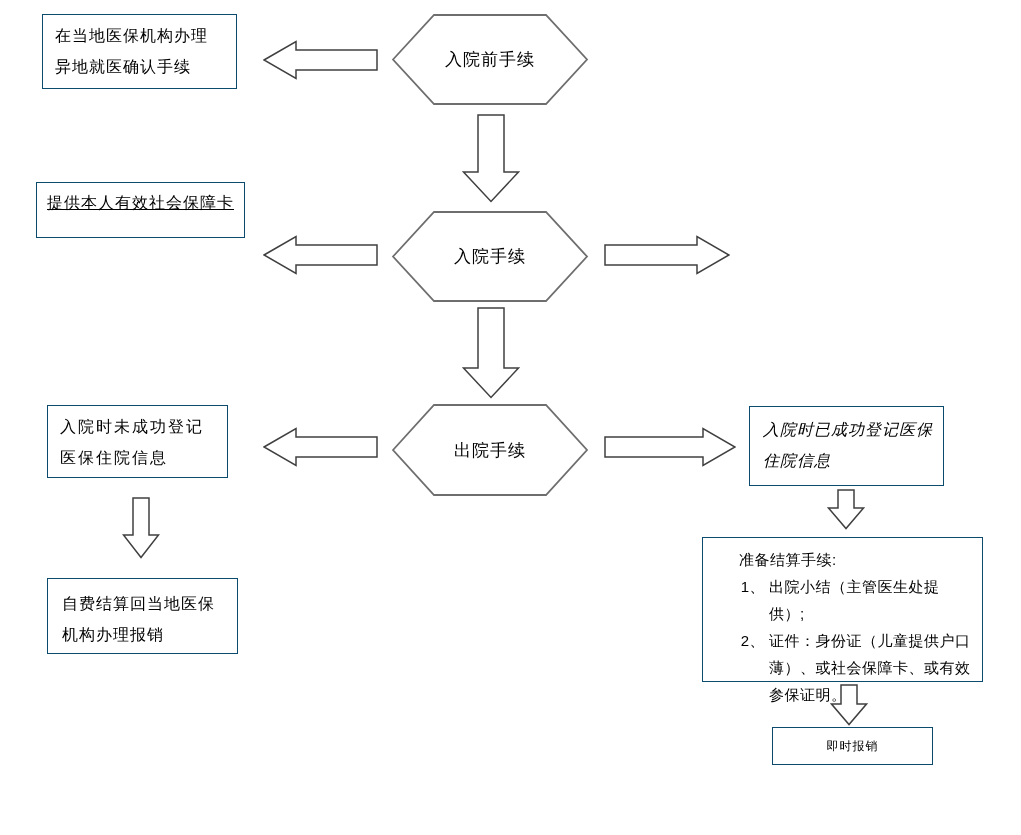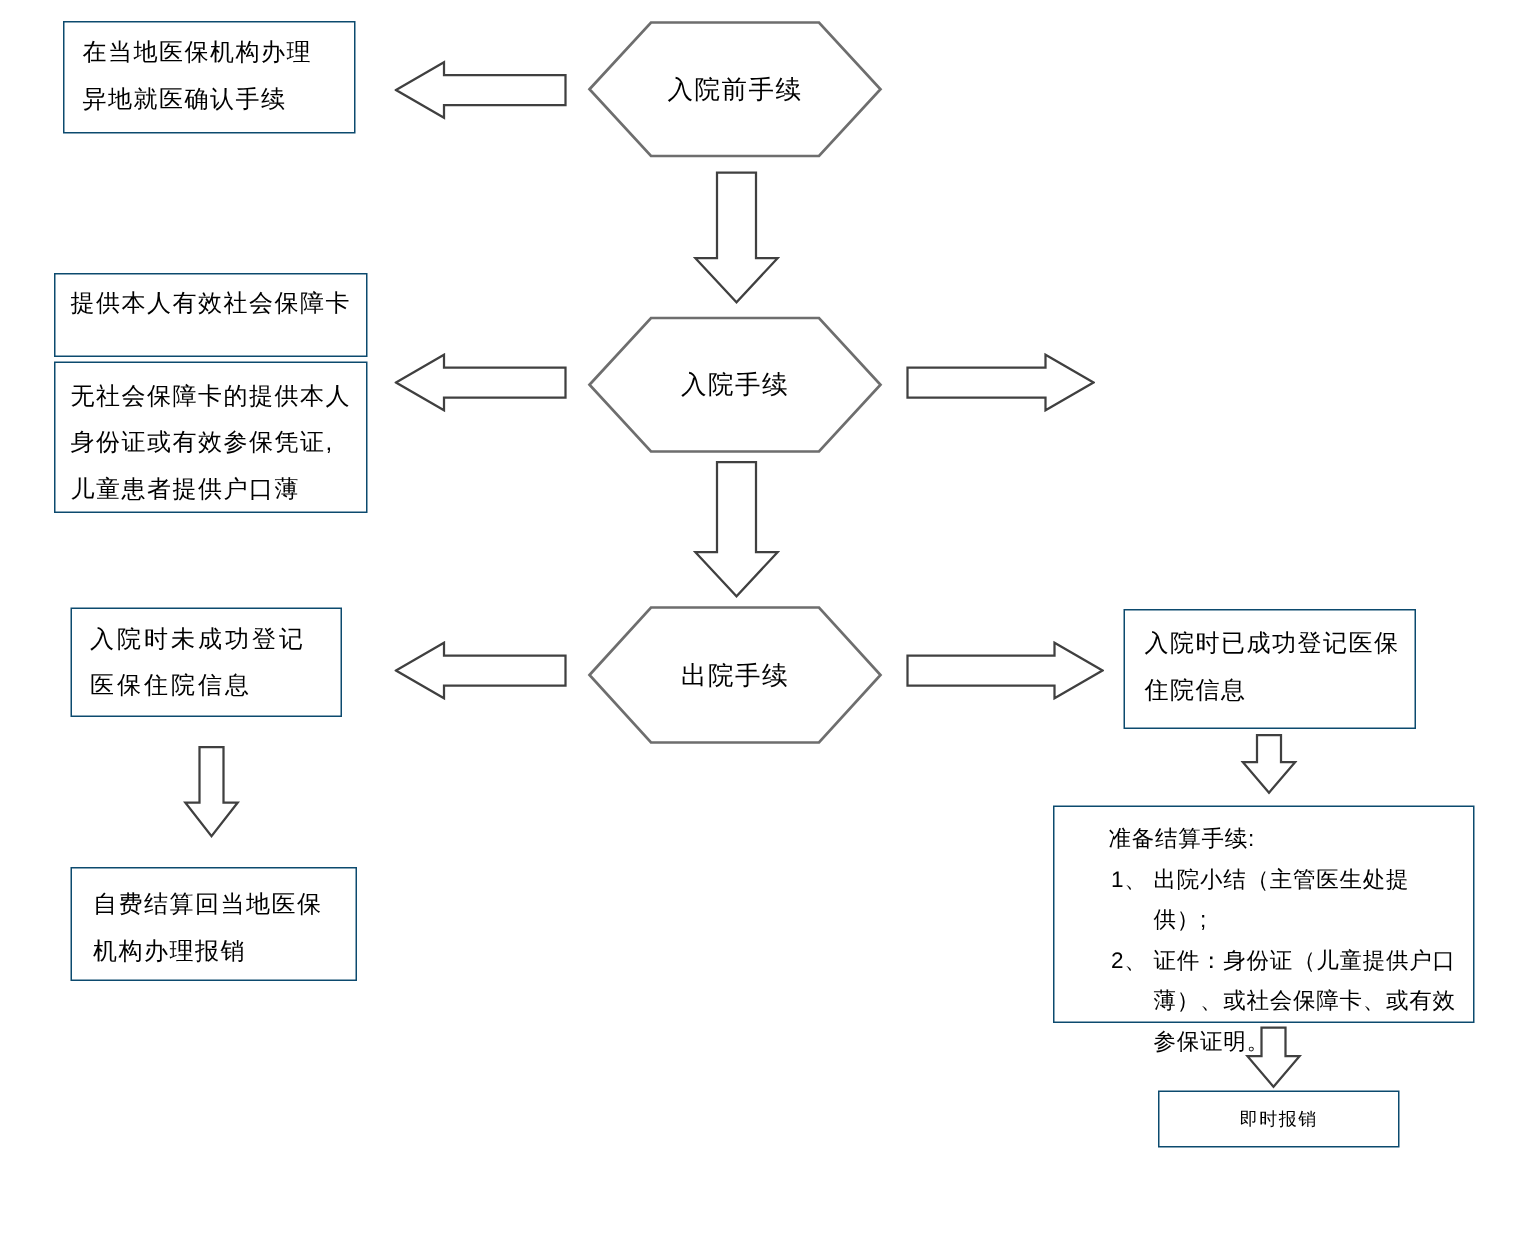--- a/index.html
+++ b/index.html
@@ -62,34 +62,31 @@
     <svg width="198" height="94" viewBox="0 0 198 94">
       <polygon class="hexshape" points="2,47 43,2 155,2 196,47 155,92 43,92"></polygon>
     </svg>
     <div class="hex-label">出院手续</div>
   </div>
 
   <div class="box" style="left:42px; top:14px; width:195px; height:75px; padding:5px 20px 5px 12px;">
     <span class="txt">在当地医保机构办理异地就医确认手续</span>
   </div>
 
-  <div class="box" style="left:36px; top:182px; width:209px; height:56px; padding:4px 10px;">
+  <div class="box" style="left:36px; top:182px; width:209px; height:56px; padding:4px 10px;text-decoration:underline;">
     <span class="txt">提供本人有效社会保障卡</span>
   </div>
 
-  <div class="box" style="left:36px; top:241px; width:209px; height:101px; padding:7px 10px;">
-    <span class="txt">无社会保障卡的提供本人身份证或有效参保凭证, 儿童患者提供户口薄</span>
-  </div>
 
 
   <div class="box" style="left:47px; top:405px; width:181px; height:73px; padding:5px 10px 22px 12px; letter-spacing:2px;">
     <span class="txt">入院时未成功登记医保住院信息</span>
   </div>
 
-  <div class="box" style="left:749px; top:406px; width:195px; height:80px; padding:7px 10px 7px 13px;">
+  <div class="box" style="left:749px; top:406px; width:195px; height:80px; padding:7px 10px 7px 13px;font-style:italic;">
     <span class="txt">入院时已成功登记医保住院信息</span>
   </div>
 
   <div class="box" style="left:47px; top:578px; width:191px; height:76px; padding:9px 10px 9px 14px;">
     <span class="txt">自费结算回当地医保机构办理报销</span>
   </div>
 
 
   <div class="box settle" style="left:702px; top:537px; width:281px; height:145px;padding-left:36px;">
     <div>准备结算手续:</div>

